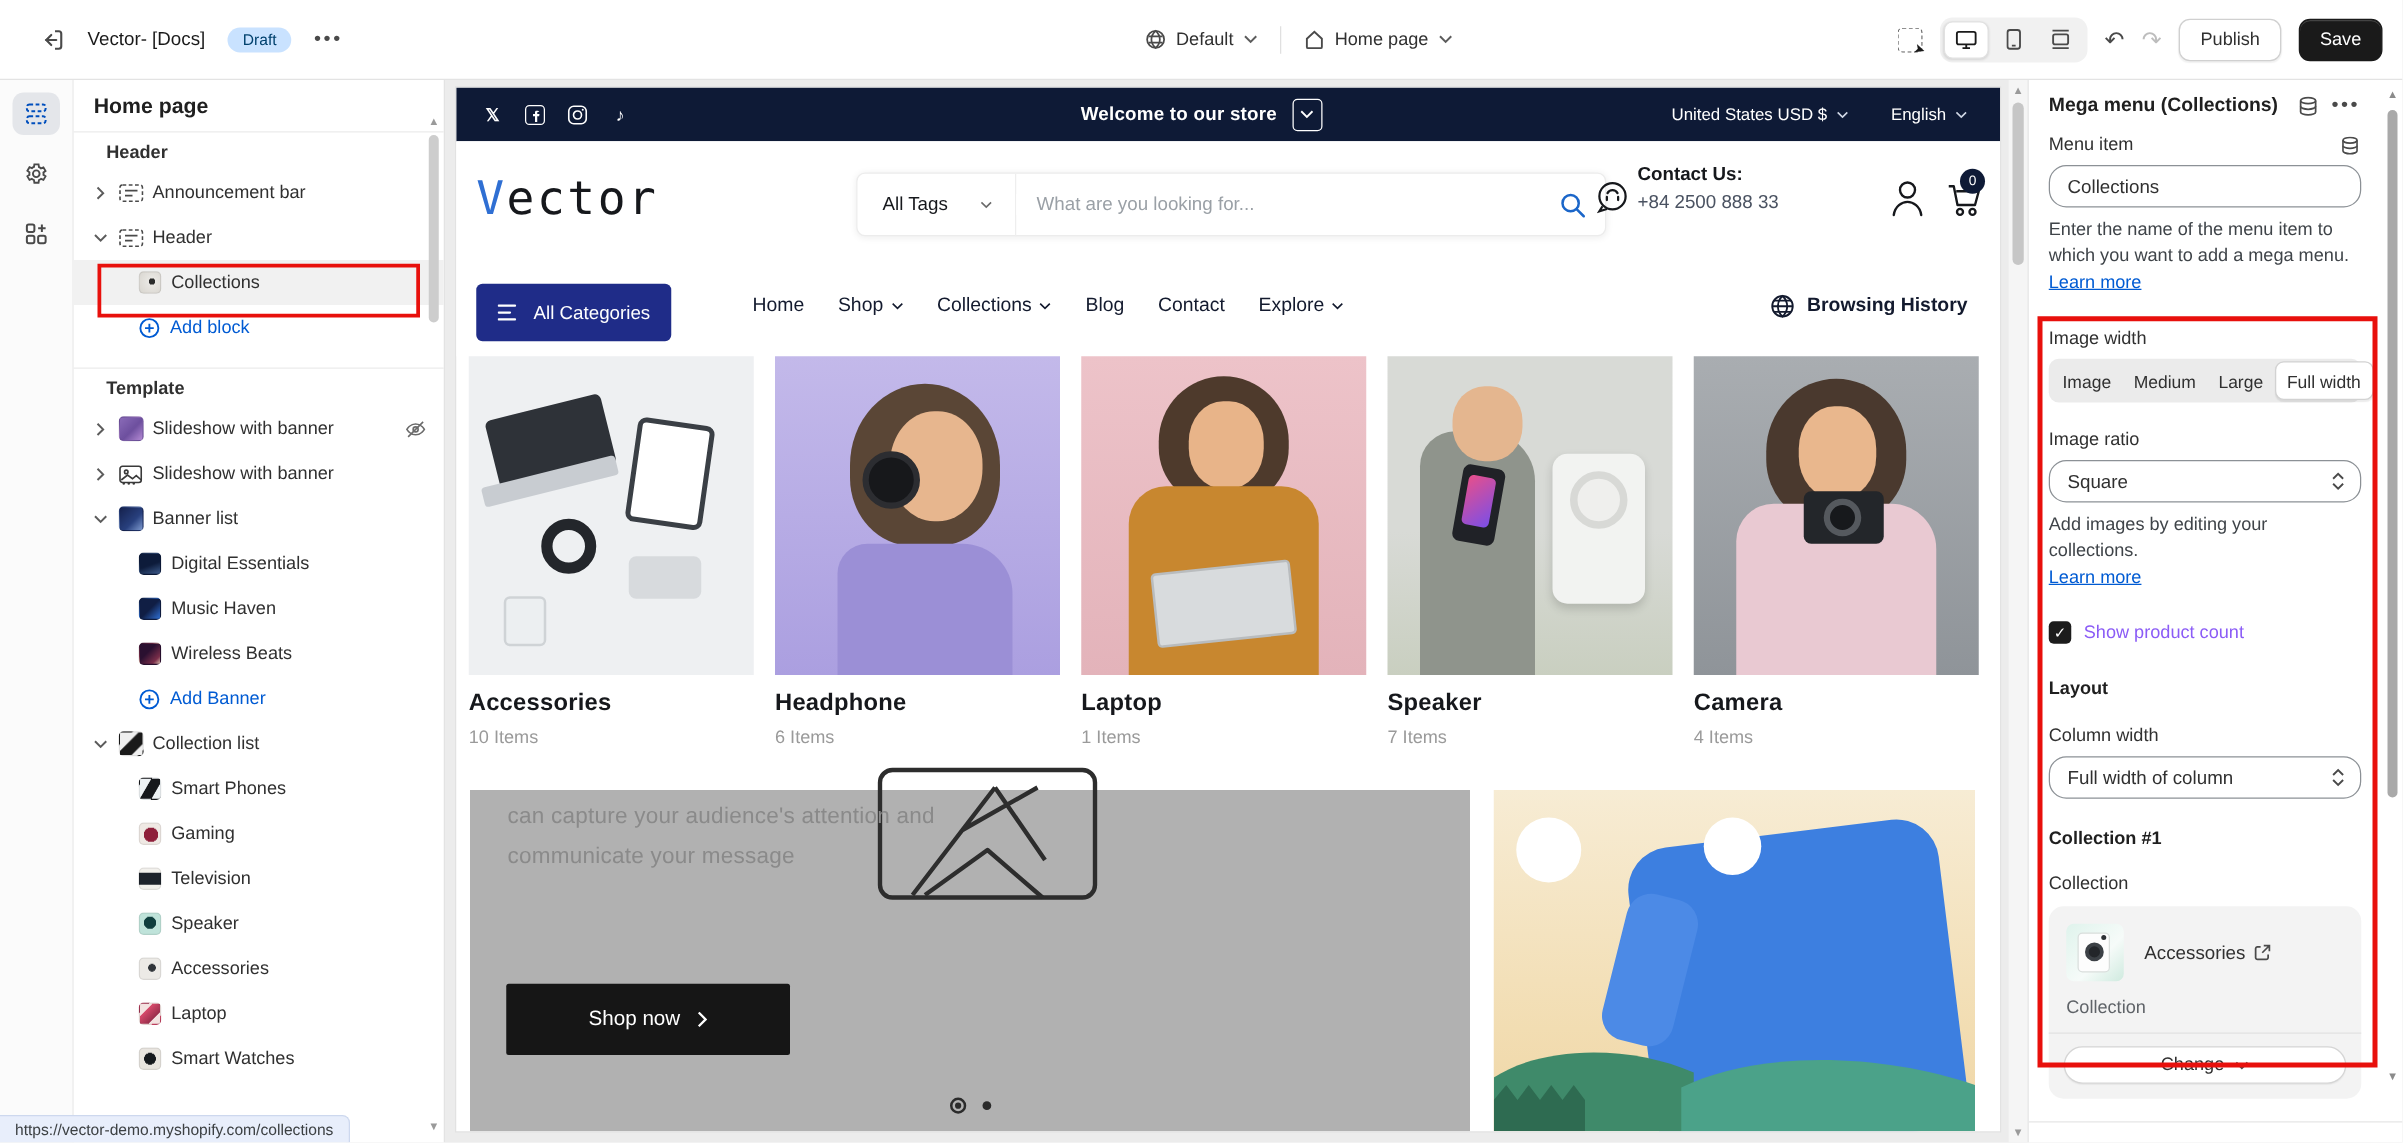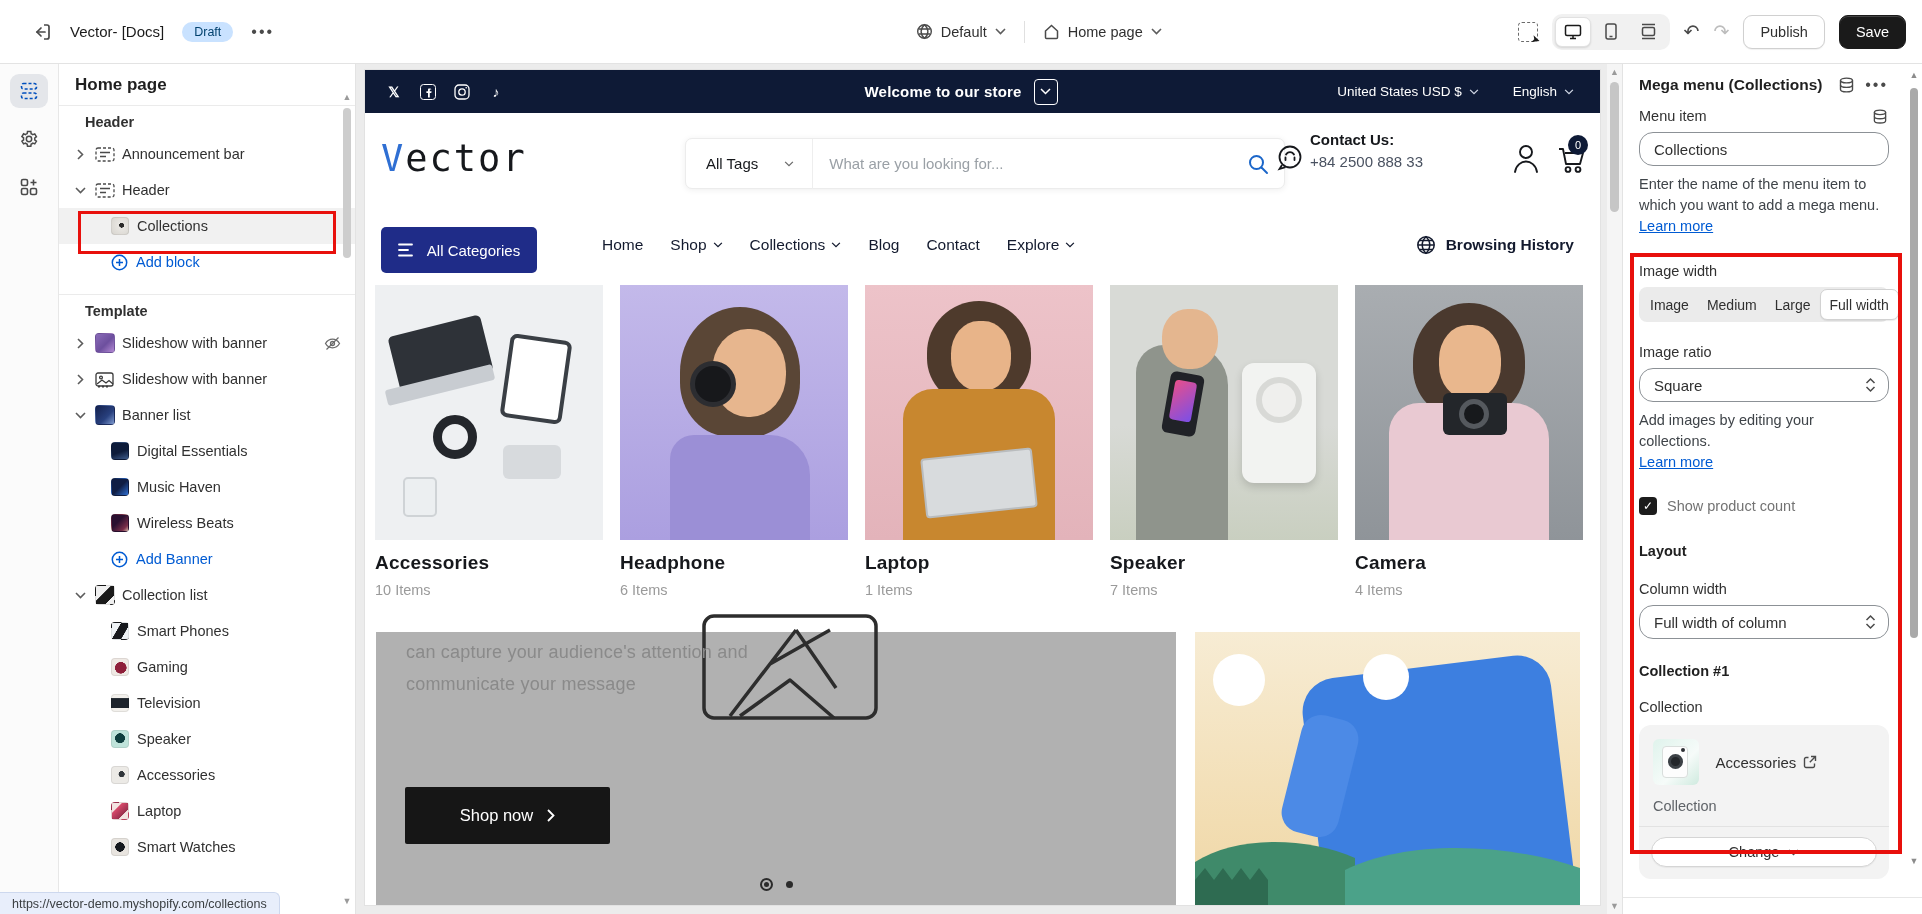--- a/index.html
+++ b/index.html
@@ -120,21 +120,21 @@
   .img-head { background:linear-gradient(180deg,#c3b9ea 0%,#ab9fe0 100%); }
   .img-lap { background:linear-gradient(180deg,#edc3c9 0%,#e3b3ba 100%); }
   .img-spk { background:linear-gradient(180deg,#d8dad6 55%,#c9cfc0 100%); }
   .img-cam { background:linear-gradient(180deg,#a9adb1 0%,#8f9499 100%); }
   .shape { position:absolute; }
 
   
   .slide-gray { position:absolute; left:11px; top:562px; width:800px; height:273px; background:#b1b1b1; }
   .slide-line { position:absolute; left:30px; font-size:18px; color:#8a8a8a; letter-spacing:.2px; }
   .brokenimg { position:absolute; left:324px; top:-20px; }
-  .shopnow { position:absolute; left:29px; top:155px; width:205px; height:57px; background:#161616; color:#fff; font-size:16.5px; display:flex; align-items:center; justify-content:center; gap:14px; cursor:pointer; border-radius:2px; }
+  .shopnow { position:absolute; left:29px; top:155px; width:227px; height:57px; background:#161616; color:#fff; font-size:16.5px; display:flex; align-items:center; justify-content:center; gap:14px; cursor:pointer; border-radius:2px; }
   .dots { position:absolute; left:0; width:800px; top:246px; display:flex; justify-content:center; gap:13px; align-items:center; }
   .dot-active { width:13px; height:13px; border:2px solid #2b2b2b; border-radius:50%; display:flex; align-items:center; justify-content:center; }
   .dot-active i { width:5px; height:5px; background:#2b2b2b; border-radius:50%; }
   .dot { width:7px; height:7px; background:#2b2b2b; border-radius:50%; cursor:pointer; }
   .slide-illus { position:absolute; left:830px; top:562px; width:385px; height:273px; background:linear-gradient(180deg,#f7ecd4 0%,#f2ddb2 70%,#efd6a6 100%); overflow:hidden; }
 
   
   .panel { position:absolute; right:0; top:64px; bottom:0; width:300px; background:#fff; border-left:1px solid #e3e3e3; padding:12px 34px 0 16px; z-index:20; }
   .p-titlerow { display:flex; align-items:center; gap:10px; margin-bottom:14px; }
   .p-title { font-size:15.5px; font-weight:700; color:#1f1f1f; flex:1; }
@@ -143,21 +143,21 @@
   .p-input { width:250px; height:34px; border:1px solid #8c9196; border-radius:14px; padding:0 14px; font-size:15px; color:#303030; font-family:"Liberation Sans",sans-serif; outline:none; background:#fff; }
   .p-help { font-size:14.5px; color:#3f4449; line-height:1.45; margin-top:8px; }
   .p-link { color:#005bd3; text-decoration:underline; cursor:pointer; }
   .seg { width:250px; height:35px; background:#ebebeb; border-radius:8px; display:flex; align-items:center; padding:2px; margin-bottom:22px; }
   .seg-opt { padding:0 9px; height:31px; display:flex; align-items:center; font-size:14px; color:#303030; cursor:pointer; border-radius:7px; white-space:nowrap; }
   .seg-opt.active { background:#fff; border:1px solid #d2d2d2; box-shadow:0 1px 1px rgba(0,0,0,.08); }
   .p-select { width:250px; height:34px; border:1px solid #8c9196; border-radius:14px; display:flex; align-items:center; padding:0 12px 0 14px; font-size:15px; color:#303030; cursor:pointer; margin-bottom:6px; background:#fff; }
   .p-select .flexgap { flex:1; }
   .chkrow { display:flex; align-items:center; gap:10px; margin:24px 0 10px; cursor:pointer; }
   .chk { width:18px; height:18px; background:#1c1c1c; border-radius:4px; color:#fff; font-size:12px; display:flex; align-items:center; justify-content:center; }
-  .chklabel { font-size:14.5px; color:#737373; }
+  .chklabel { font-size:14.5px; color:#8b5cf6; }
   .p-head { font-size:14.5px; font-weight:700; color:#1f1f1f; }
   .colcard { width:250px; background:#f3f3f3; border-radius:12px; margin-top:10px; }
   .colcard-top { padding:14px 14px 12px; }
   .colthumb { width:46px; height:46px; border-radius:6px; background:linear-gradient(135deg,#dff3ec 0%,#f6fbf9 60%,#cfeadf 100%); position:relative; display:inline-block; vertical-align:middle; }
   .colname { display:inline-flex; align-items:center; gap:7px; margin-left:12px; font-size:15px; color:#303030; vertical-align:middle; }
   .coltype { font-size:14.5px; color:#5f6368; margin-top:13px; }
   .colcard-hr { border:none; border-top:1px solid #e2e2e2; }
   .changewrap { padding:10px 12px 12px; }
   .btn-change { width:100%; height:30px; background:#fff; border:1px solid #d5d5d5; border-radius:15px; font-size:14.5px; color:#303030; display:flex; align-items:center; justify-content:center; gap:9px; cursor:pointer; box-shadow:0 1px 1px rgba(0,0,0,.05); }
   .p-hr { border:none; border-top:1px solid #e6e6e6; margin:18px -34px 0 -16px; }

